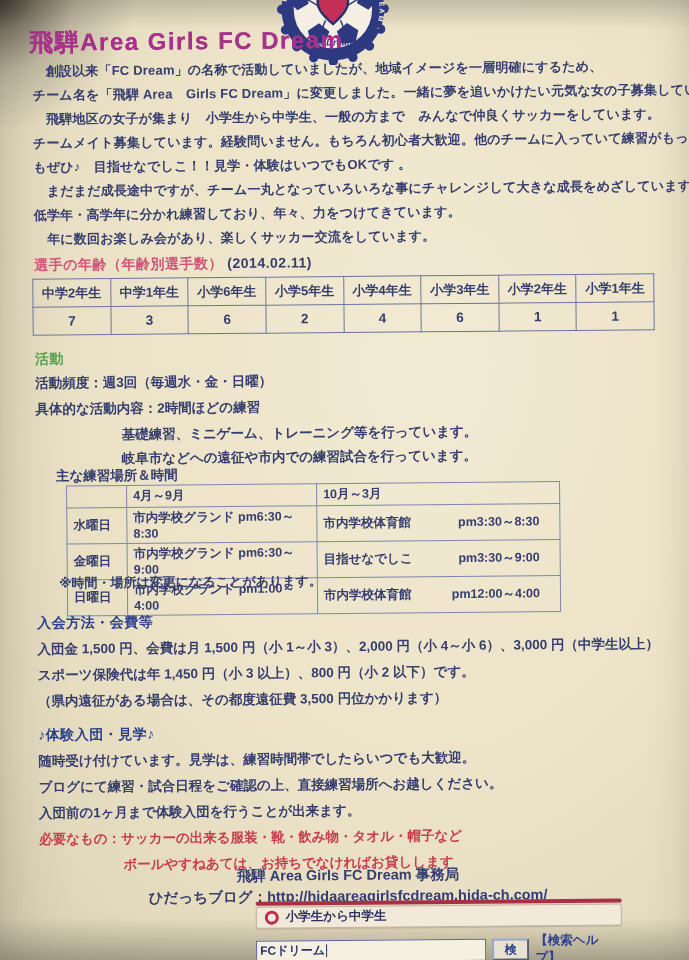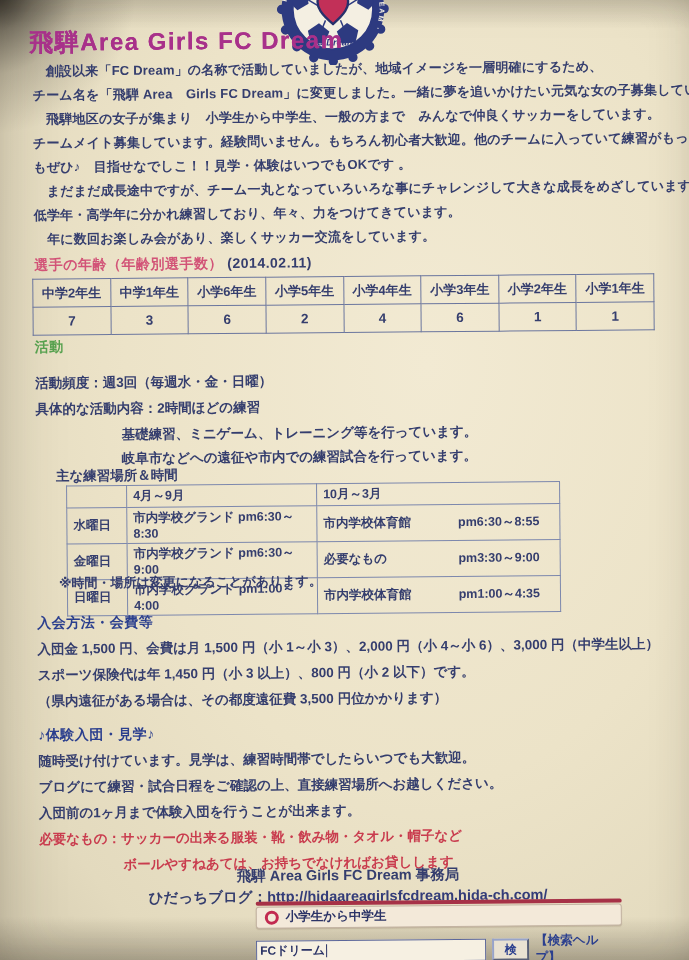--- a/index.html
+++ b/index.html
@@ -166,21 +166,21 @@
           <td>6</td>
           <td>2</td>
           <td>4</td>
           <td>6</td>
           <td>1</td>
           <td>1</td>
         </tr>
       </tbody>
         </table>
 
-      <div class="abs sec-heading green" style="left:36px;top:336px;">活動</div>
+      <div class="abs sec-heading green" style="left:36px;top:348px;">活動</div>
       <div class="abs act-line" style="left:36px;top:372px;">活動頻度：週3回（毎週水・金・日曜）</div>
       <div class="abs act-line" style="left:36px;top:398px;">具体的な活動内容：2時間ほどの練習</div>
       <div class="abs act-line" style="left:122px;top:424px;">基礎練習、ミニゲーム、トレーニング等を行っています。</div>
       <div class="abs act-line" style="left:122px;top:448px;">岐阜市などへの遠征や市内での練習試合を行っています。</div>
       <div class="abs act-line" style="left:56px;top:465px;">主な練習場所＆時間</div>
 
       <table class="schedule-table">
         <colgroup>
             <col class="c-day">
             <col class="c-first">
@@ -191,41 +191,41 @@
           <th></th>
           <th>4月～9月</th>
           <th>10月～3月</th>
         </tr>
         <tr>
           <td>水曜日</td>
           <td>市内学校グランド pm6:30～8:30</td>
           <td>
                 <div class="split">
             <span>市内学校体育館</span>
-            <span>pm6:30～8:55</span>
+            <span>pm3:30～8:30</span>
           </div>
               </td>
         </tr>
         <tr>
           <td>金曜日</td>
           <td>市内学校グランド pm6:30～9:00</td>
           <td>
                 <div class="split">
-            <span>必要なもの</span>
+            <span>目指せなでしこ</span>
             <span>pm3:30～9:00</span>
           </div>
               </td>
         </tr>
         <tr>
           <td>日曜日</td>
           <td>市内学校グランド pm1:00～4:00</td>
           <td>
                 <div class="split">
             <span>市内学校体育館</span>
-            <span>pm1:00～4:35</span>
+            <span>pm12:00～4:00</span>
           </div>
               </td>
         </tr>
       </tbody>
         </table>
       <div class="abs act-line" style="left:58px;top:572px;font-size:13px;">※時間・場所は変更になることがあります。</div>
 
       <div class="abs sec-heading blue" style="left:36px;top:612px;">入会方法・会費等</div>
       <div class="abs act-line" style="left:36px;top:638px;">入団金 1,500 円、会費は月 1,500 円（小 1～小 3）、2,000 円（小 4～小 6）、3,000 円（中学生以上）</div>
       <div class="abs act-line" style="left:36px;top:664px;">スポーツ保険代は年 1,450 円（小 3 以上）、800 円（小 2 以下）です。</div>

